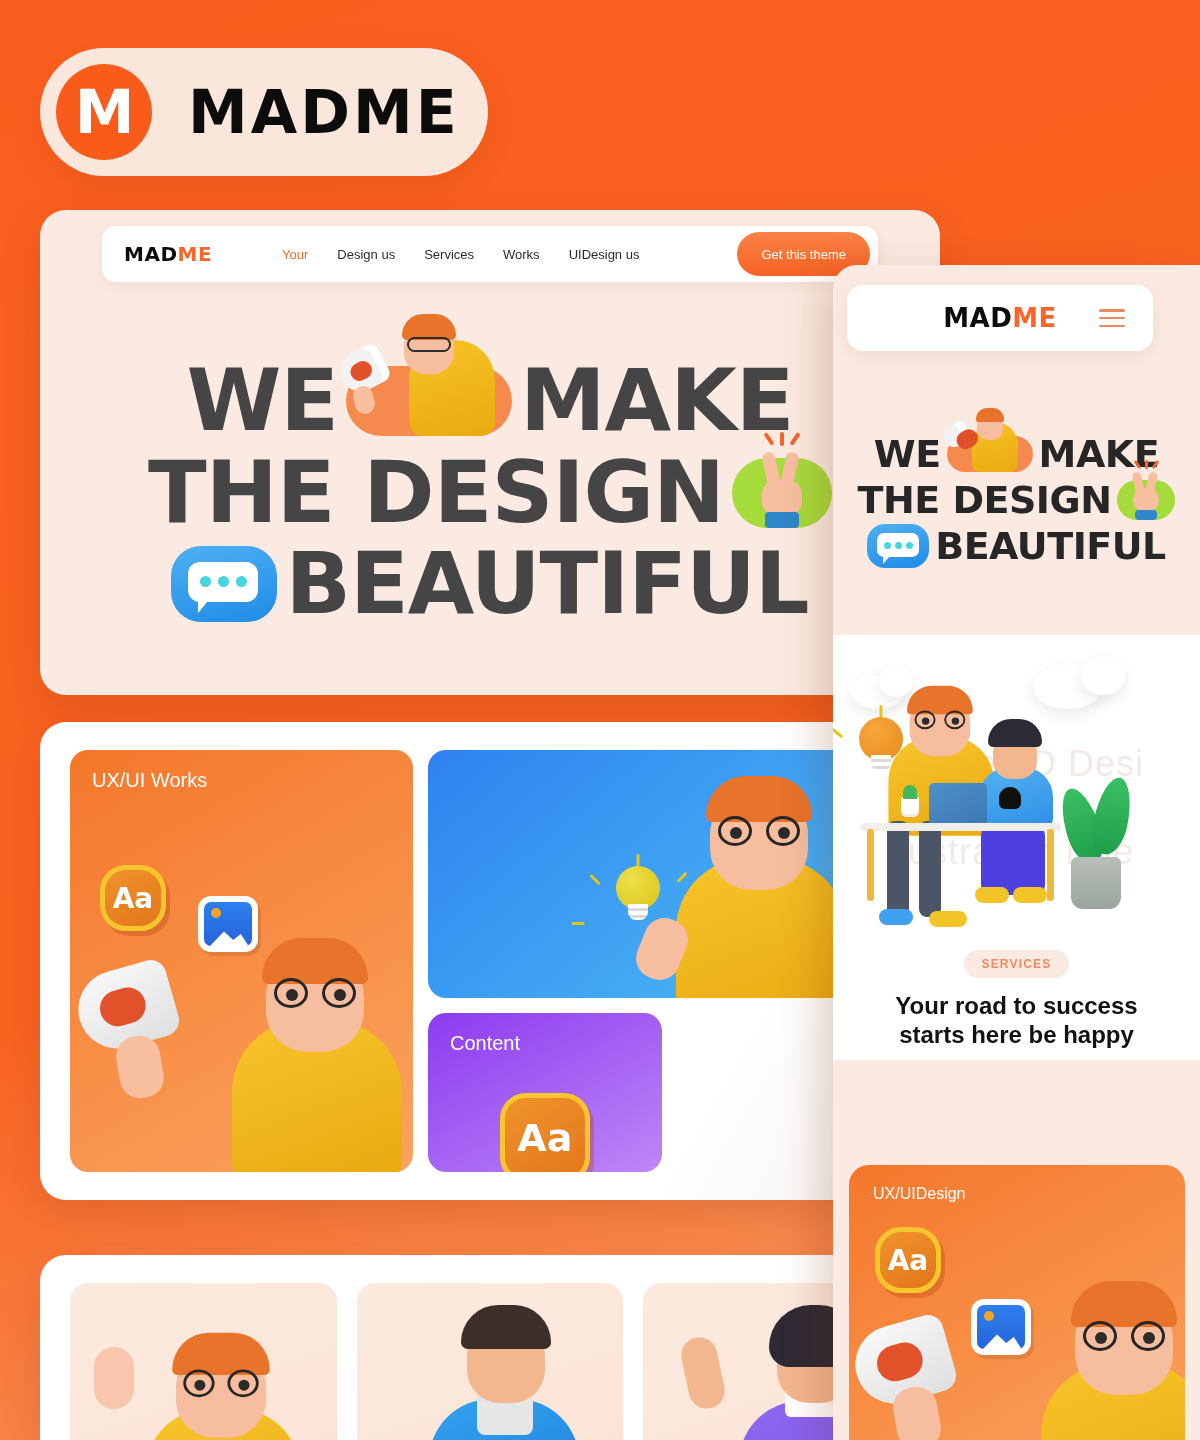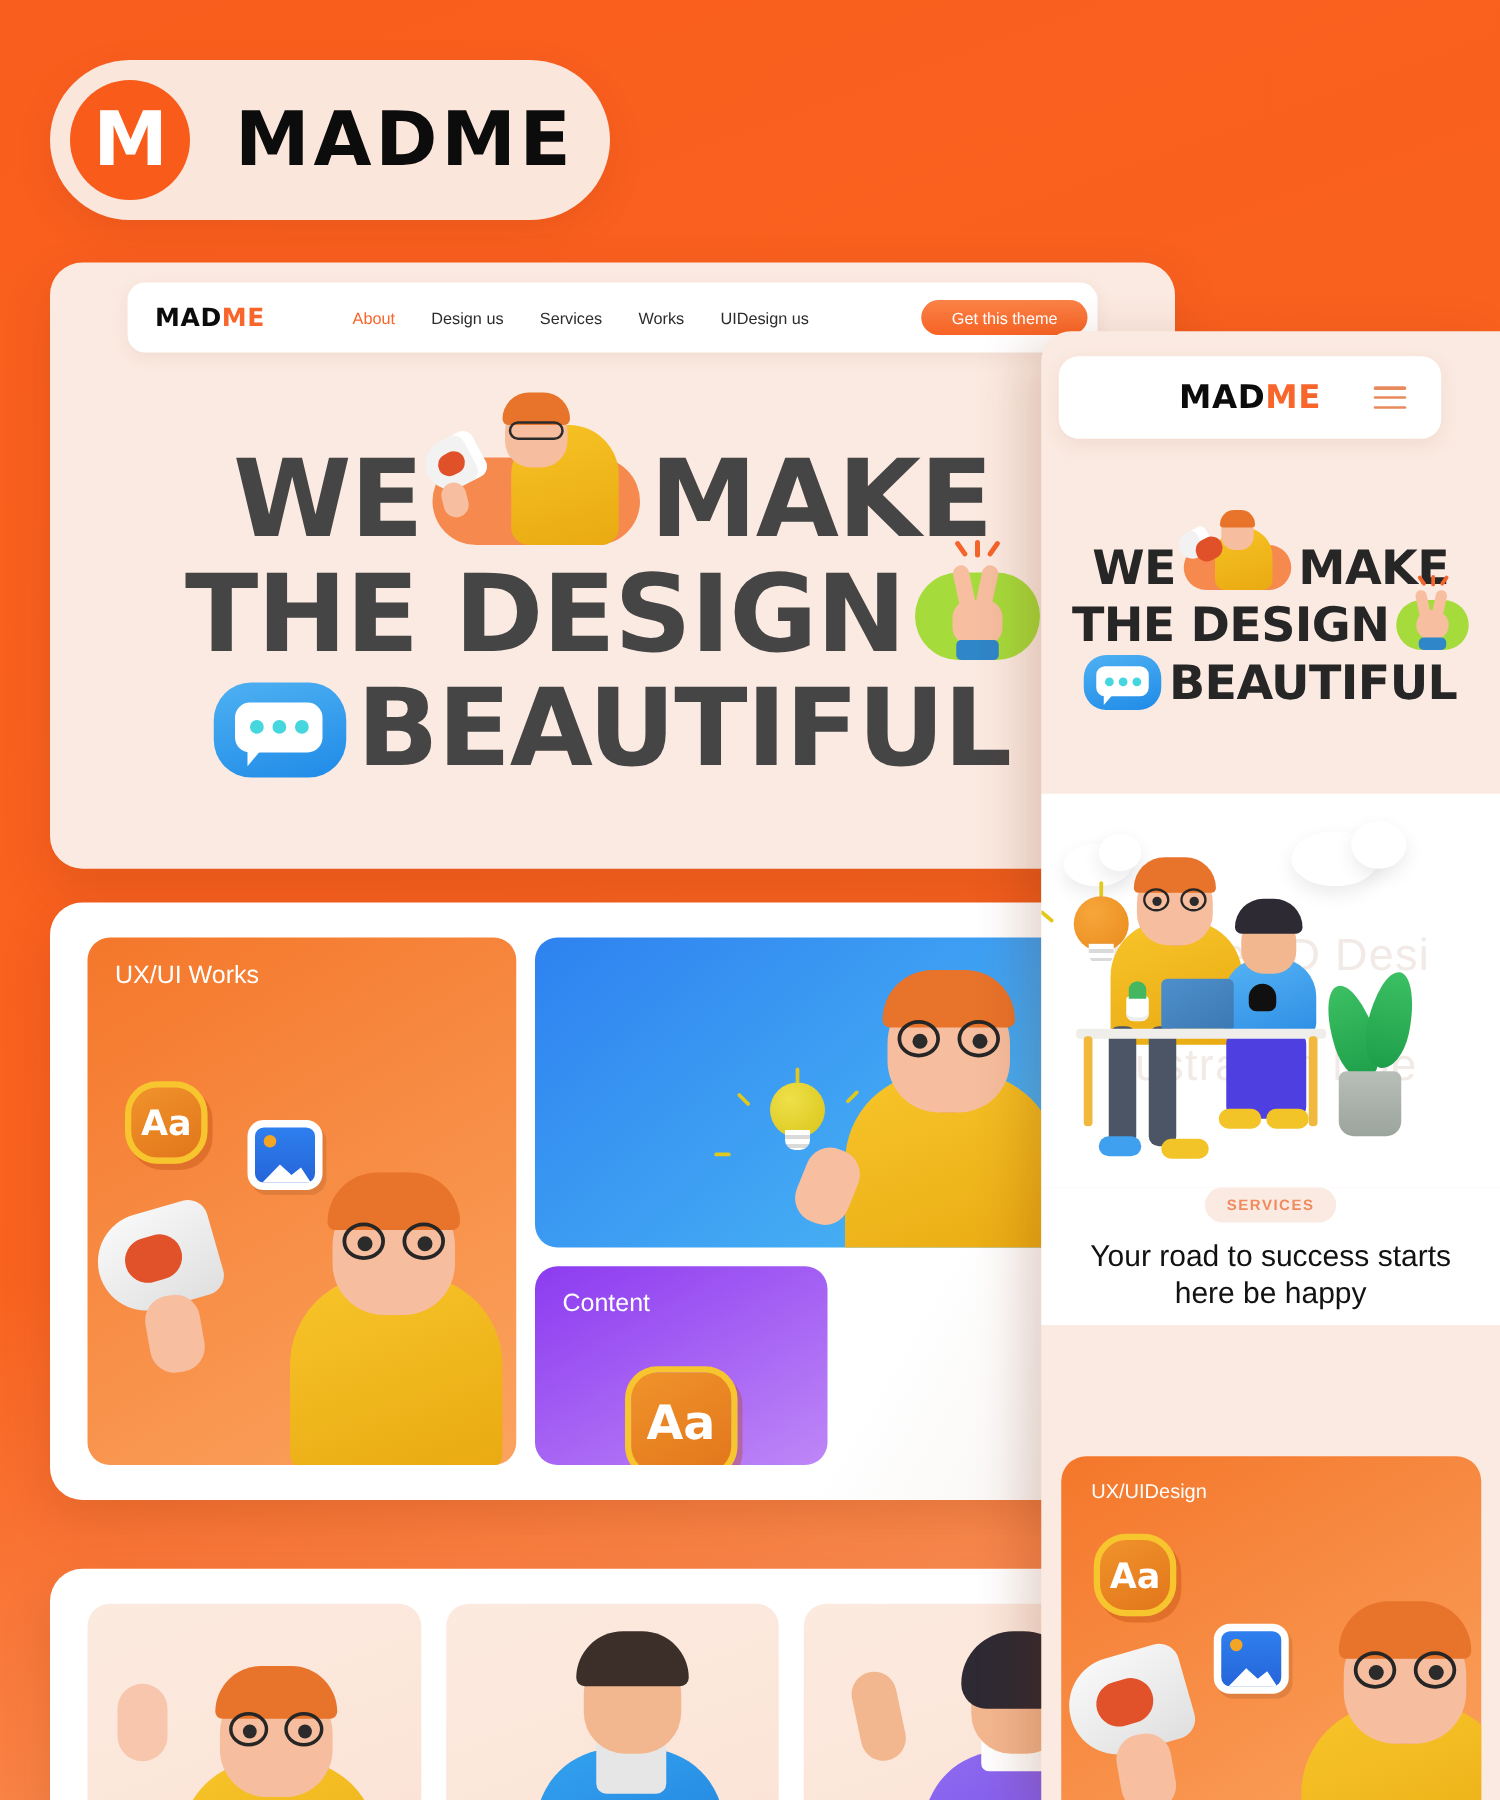--- a/index.html
+++ b/index.html
@@ -71,21 +71,21 @@
   .nav-links a {
     font-size: 13px; color: #2c2c2c; text-decoration: none;
     white-space: nowrap;
   }
   .nav-links a.active { color: #F8662B; }
   .nav-cta {
     margin-left: auto;
     background: linear-gradient(180deg,#FA8247 0%,#F76324 100%);
     color: #fff; font-size: 13px;
     border: none; border-radius: 22px;
-    height: 28px; padding: 0 24px; cursor: pointer;
+    height: 44px; padding: 0 24px; cursor: pointer;
     white-space: nowrap;
   }
 
   
   .hero {
     position: absolute; left: 0; top: 80px; right: 0; bottom: 0;
     display: flex; flex-direction: column;
     align-items: center; justify-content: center;
     gap: 2px;
   }
@@ -457,21 +457,21 @@
     display: flex; flex-direction: column; align-items: center;
     background: #fff; padding-bottom: 10px;
   }
   .m-badge {
     background: #FBEAE1; color: #EF8B5F;
     font-size: 12px; font-weight: 700; letter-spacing: 1.2px;
     padding: 7px 17px; border-radius: 16px;
   }
   .m-heading {
     margin-top: 14px; width: 300px; text-align: center;
-    font-size: 24px; font-weight: 400; color: #121212; line-height: 1.2;
+    font-size: 24px; font-weight: 700; color: #121212; line-height: 1.2;
   }
   .m-card {
     position: absolute; left: 16px; top: 900px;
     width: 336px; height: 300px;
     background: linear-gradient(150deg,#F4772B 0%,#FBA35F 100%);
     border-radius: 20px; overflow: hidden; padding: 20px 24px;
   }
   .m-card-title { color: #fff; font-size: 16px; font-weight: 500; position: relative; z-index: 3; }
 </style>
 </head>
@@ -484,21 +484,21 @@
   <div class="brand-word">MADME</div>
 </div>
 
 <div class="desktop-mock">
 
   <div class="nav-bar">
     <div class="nav-logo">
       <span>MAD</span><span class="accent">ME</span>
     </div>
     <nav class="nav-links">
-      <a href="#" class="active">About</a>
+      <a href="#" class="active">Your</a>
       <a href="#">Design us</a>
       <a href="#">Services</a>
       <a href="#">Works</a>
       <a href="#">UIDesign us</a>
     </nav>
     <button class="nav-cta">Get this theme</button>
   </div>
 
   <div class="hero">
     <div class="hero-line">

